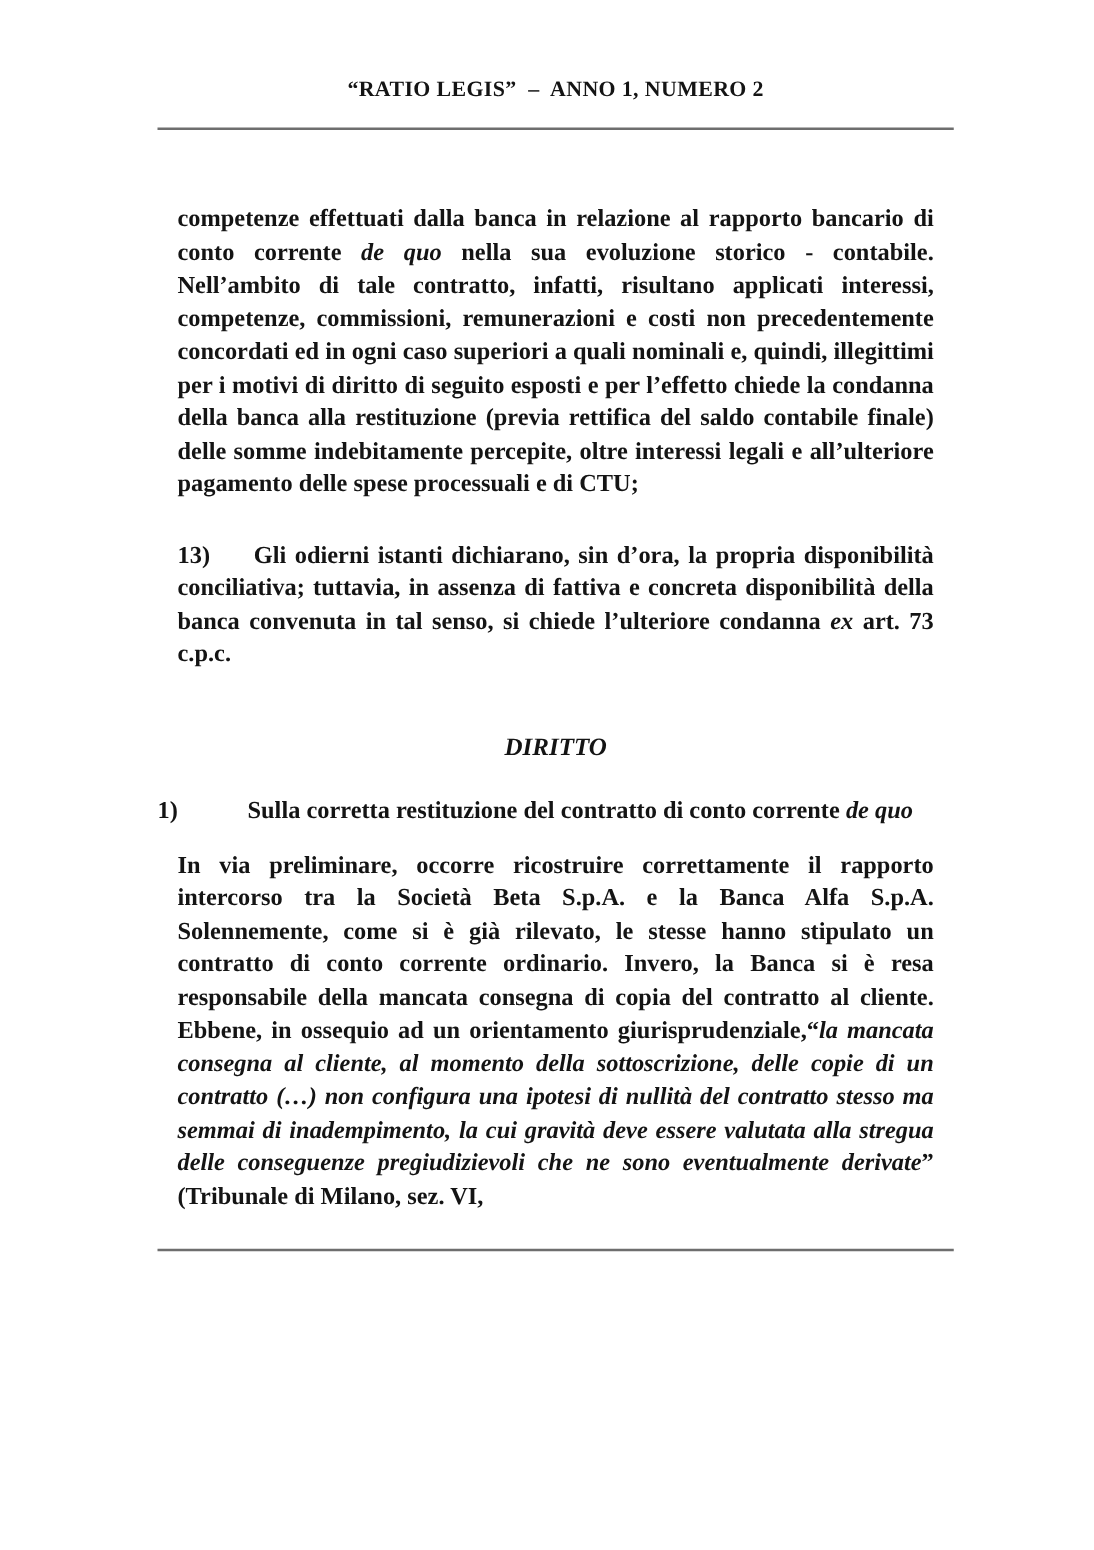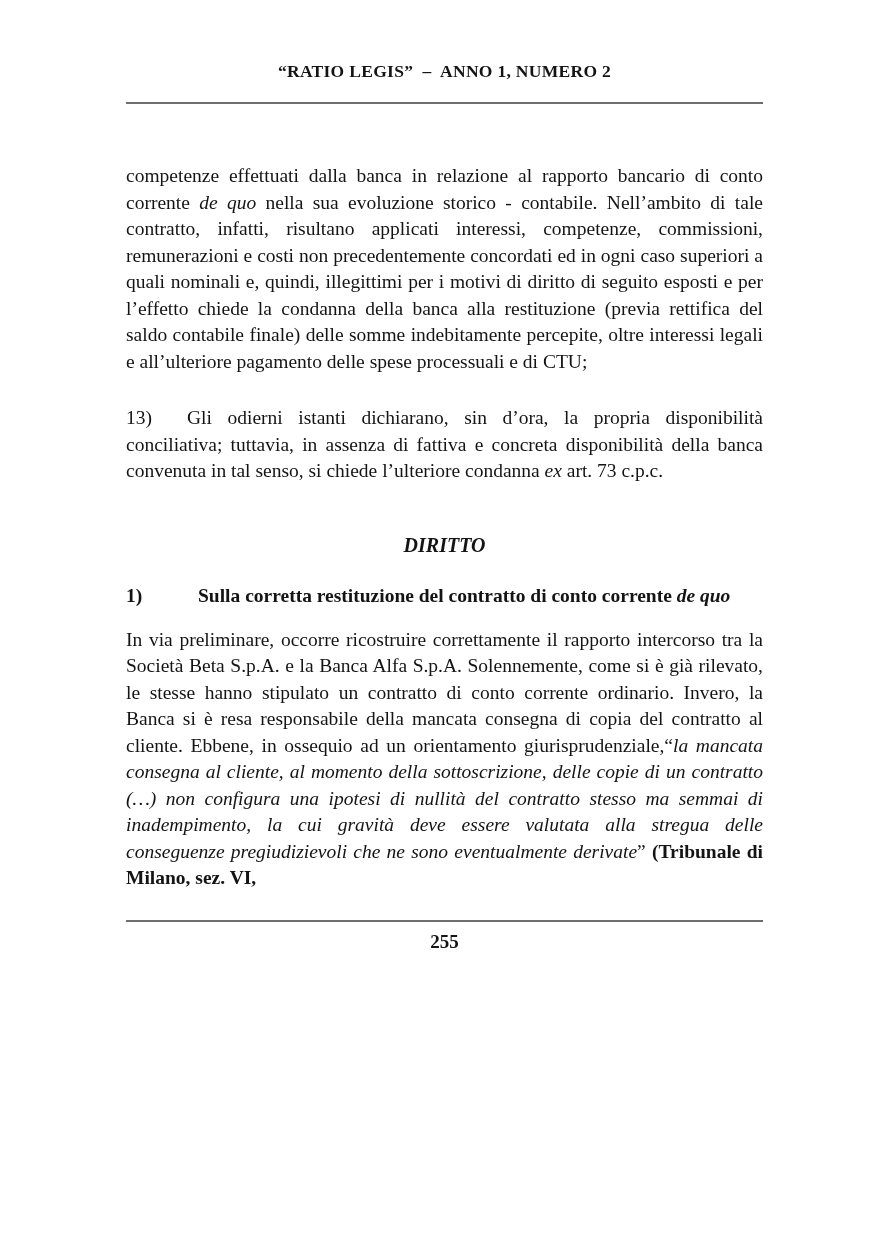--- a/index.html
+++ b/index.html
@@ -23,24 +23,25 @@
     white-space: pre;
     letter-spacing: 0.3px;
   }
   .header-rule {
     margin-top: 20px;
     height: 0;
     border-top: 2px solid #6e6e6e;
   }
 
   .para {
-    margin: 0;
+    margin: 16px;
     text-align: justify;
     font-size: 19.5px;
     line-height: 26.5px;
+    font-weight: bold;
   }
   .p1 { margin-top: 59px; }
   .p2 { margin-top: 30px; }
   .p3 { margin-top: 17px; }
 
   .num { display: inline-block; }
   .num-10 { width: 61px; }
   .num-1  { width: 72px; }
 
   .section-heading {
@@ -85,16 +86,15 @@
 
     <p class="para p2"><span class="num num-10">13)</span><span>Gli odierni istanti dichiarano, sin d’ora, la propria disponibilità conciliativa; tuttavia, in assenza di fattiva e concreta disponibilità della banca convenuta in tal senso, si chiede l’ulteriore condanna </span><i>ex</i><span> art. 73 c.p.c.</span></p>
 
     <h2 class="section-heading">DIRITTO</h2>
 
     <h3 class="subsection"><span class="num num-1">1)</span><span>Sulla corretta restituzione del contratto di conto corrente </span><i>de quo</i></h3>
 
     <p class="para p3"><span>In via preliminare, occorre ricostruire correttamente il rapporto intercorso tra la Società Beta S.p.A. e la Banca Alfa S.p.A. Solennemente, come si è già rilevato, le stesse hanno stipulato un contratto di conto corrente ordinario. Invero, la Banca si è resa responsabile della mancata consegna di copia del contratto al cliente. Ebbene, in ossequio ad un orientamento giurisprudenziale,“</span><i>la mancata consegna al cliente, al momento della sottoscrizione, delle copie di un contratto (…) non configura una ipotesi di nullità del contratto stesso ma semmai di inadempimento, la cui gravità deve essere valutata alla stregua delle conseguenze pregiudizievoli che ne sono eventualmente derivate</i><span>”</span><b> (Tribunale di Milano, sez. VI,</b></p>
 
     <div class="footer-rule"></div>
-    <div class="page-number">255</div>
 
   </div>
 </div>
 
 </body></html>

